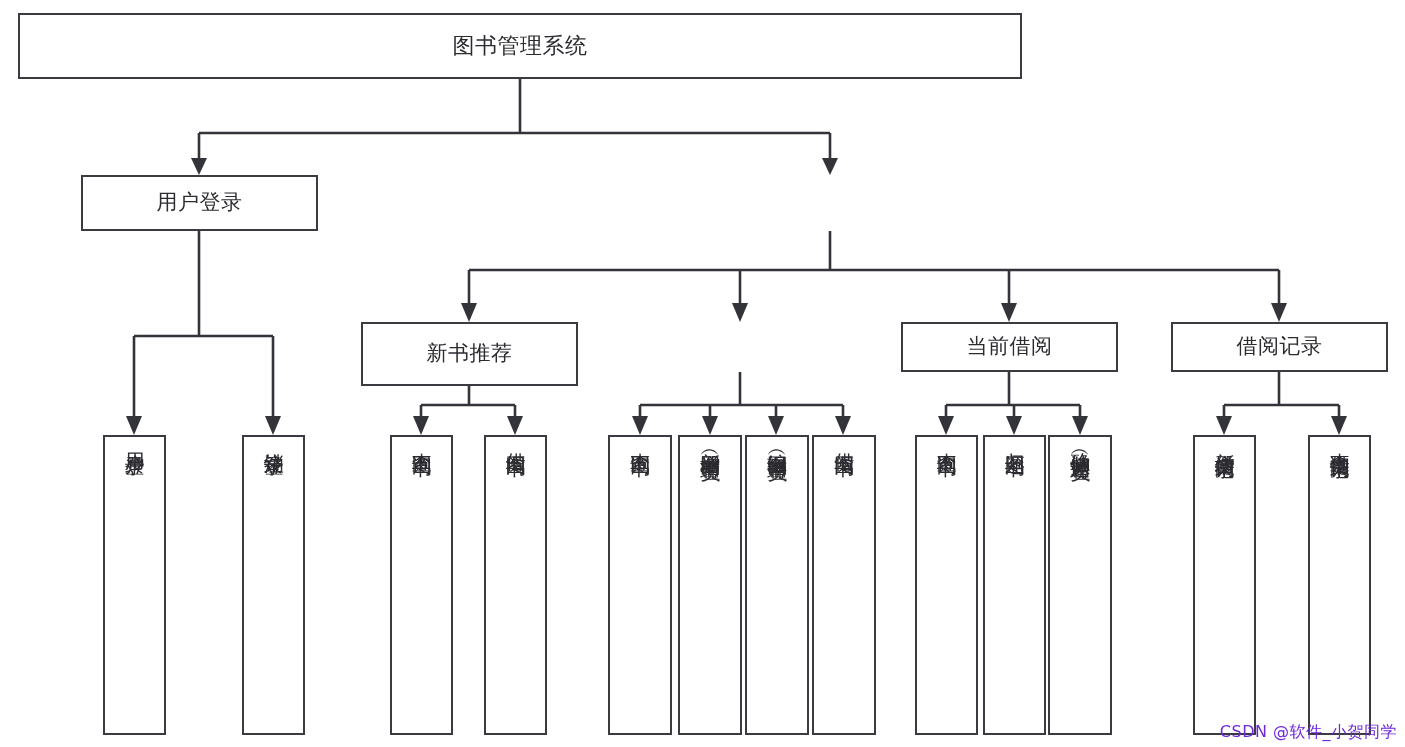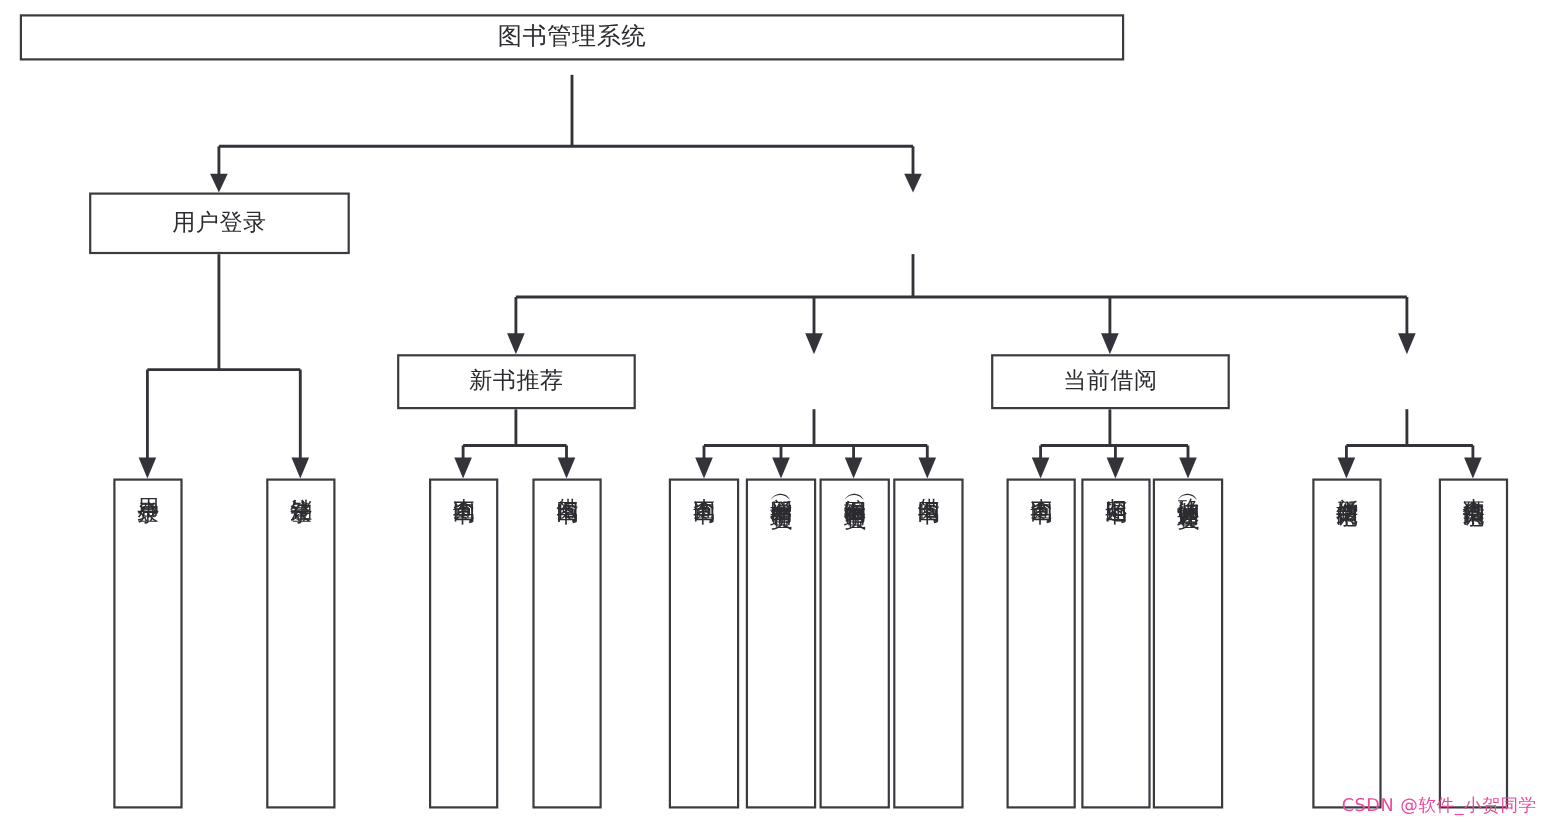--- a/index.html
+++ b/index.html
@@ -70,21 +70,21 @@
     white-space: nowrap;
     color: #2b2b30;
     margin-top: 0;
   }
   
   #watermark {
     position: absolute;
     right: 8px;
     bottom: 4px;
     font-size: 16px;
-    color: #ec4899;
+    color: #6d28d9;
     letter-spacing: 0.5px;
     white-space: nowrap;
     z-index: 3;
     font-family: "DejaVu Sans", "Liberation Sans", sans-serif;
   }
 </style>
 </head>
 <body>
 
 <div id="canvas">
@@ -146,30 +146,31 @@
     <polygon points="1072,416 1088,416 1080,435"></polygon>
 
     <line x1="1279" y1="372" x2="1279" y2="405"></line>
     <line x1="1224" y1="405" x2="1339" y2="405"></line>
     <line x1="1224" y1="405" x2="1224" y2="418"></line>
     <polygon points="1216,416 1232,416 1224,435"></polygon>
     <line x1="1339" y1="405" x2="1339" y2="418"></line>
     <polygon points="1331,416 1347,416 1339,435"></polygon>
   </svg>
 
-  <div class="node h root" style="left:18px; top:13px; width:1004px; height:42px;">图书管理系统</div>
+  <div class="node h root" style="left:18px; top:13px; width:1004px; height:66px;">图书管理系统</div>
 
   <div class="node h" style="left:81px; top:175px; width:237px; height:56px;">用户登录</div>
 
 
-  <div class="node h" style="left:361px; top:322px; width:217px; height:50px;">新书推荐</div>
+  <div class="node h" style="left:361px; top:322px; width:217px; height:64px;">新书推荐</div>
 
 
   <div class="node h" style="left:901px; top:322px; width:217px; height:50px;">当前借阅</div>
 
+  <div class="node h" style="left:1171px; top:322px; width:217px; height:50px;">借阅记录</div>
 
   <div class="node v" style="left:103px; top:435px; width:63px; height:300px;">
     <span class="vtext">用户登录</span>
   </div>
 
   <div class="node v" style="left:242px; top:435px; width:63px; height:300px;">
     <span class="vtext">注销登录</span>
   </div>
 
   <div class="node v" style="left:390px; top:435px; width:63px; height:300px;">

